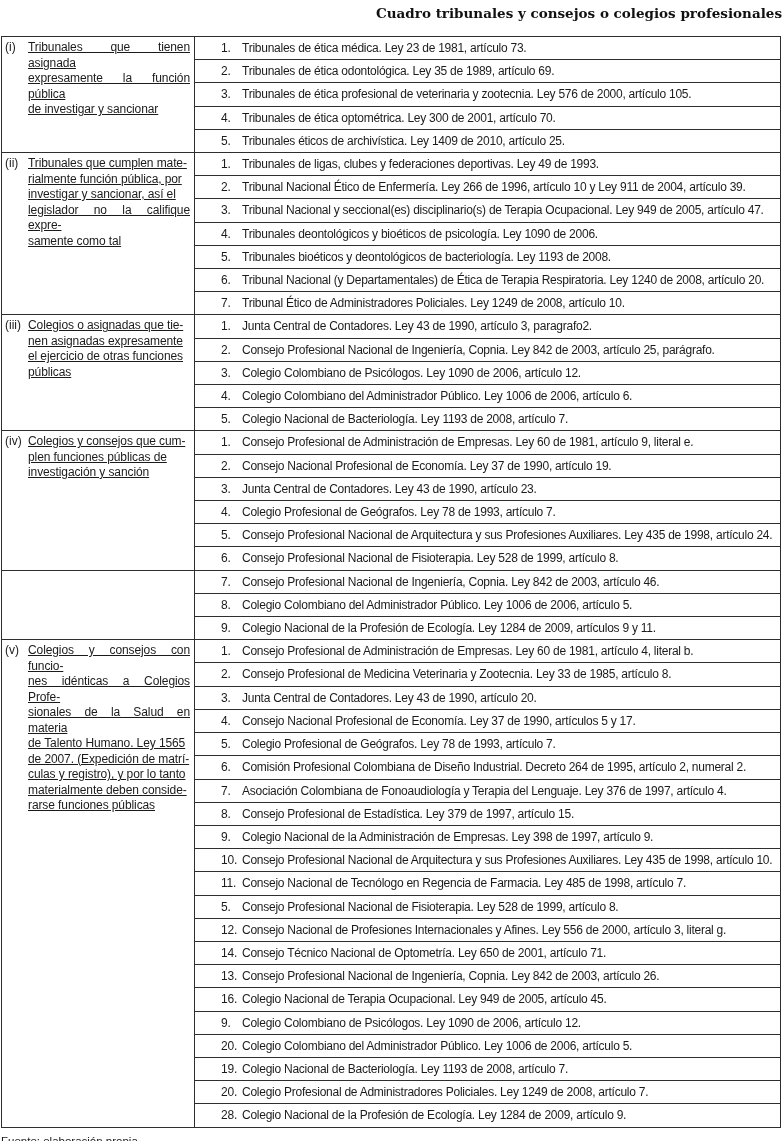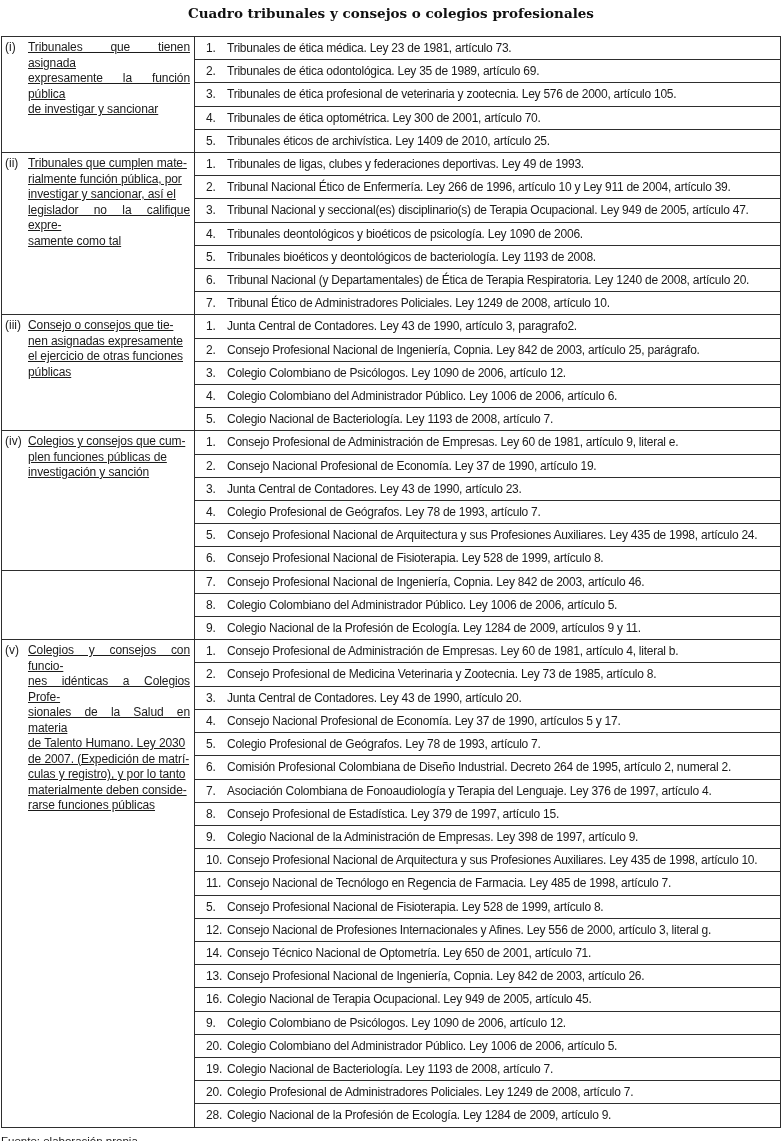--- a/index.html
+++ b/index.html
@@ -17,21 +17,21 @@
     width: 782px;
     height: 1141px;
     background: #ffffff;
     box-sizing: border-box;
     padding: 0;
   }
   .title {
     font-family: "DejaVu Serif", serif;
     font-weight: bold;
     font-size: 13.5px;
-    text-align: center;
+    text-align: right;
     padding: 5px 0 15px 0;
     color: #111;
   }
   table.main {
     border-collapse: collapse;
     width: 780px;
     margin-left: 1px;
     table-layout: fixed;
   }
   table.main td {
@@ -51,21 +51,21 @@
     left: 3px;
     top: 3px;
   }
   .cat-text {
     white-space: pre-line;
     text-align: justify;
     letter-spacing: -0.1px;
     text-decoration: underline;
   }
   td.item {
-    padding: 3px 4px 3px 11px;
+    padding: 3px 4px 3px 26px;
     height: 16px;
     line-height: 16.2px;
     white-space: nowrap;
     overflow: hidden;
   }
   .num {
     display: inline-block;
     width: 21px;
     letter-spacing: -0.2px;
   }
@@ -131,21 +131,21 @@
         </tr>
         <tr>
           <td class="item"><span class="num">6.</span><span class="txt">Tribunal Nacional (y Departamentales) de Ética de Terapia Respiratoria. Ley 1240 de 2008, artículo 20.</span></td>
         </tr>
         <tr>
           <td class="item"><span class="num">7.</span><span class="txt">Tribunal Ético de Administradores Policiales. Ley 1249 de 2008, artículo 10.</span></td>
         </tr>
         <tr>
           <td class="cat" rowspan="5">
             <span class="cat-label">(iii)</span>
-            <div class="cat-text">Consejo o consejos que tie-
+            <div class="cat-text">Colegios o asignadas que tie-
 nen asignadas expresamente
 el ejercicio de otras funciones
 públicas</div>
           </td>
           <td class="item"><span class="num">1.</span><span class="txt">Junta Central de Contadores. Ley 43 de 1990, artículo 3, paragrafo2.</span></td>
         </tr>
         <tr>
           <td class="item"><span class="num">2.</span><span class="txt">Consejo Profesional Nacional de Ingeniería, Copnia. Ley 842 de 2003, artículo 25, parágrafo.</span></td>
         </tr>
         <tr>
@@ -193,30 +193,30 @@
         </tr>
         <tr>
           <td class="item"><span class="num">9.</span><span class="txt">Colegio Nacional de la Profesión de Ecología. Ley 1284 de 2009, artículos 9 y 11.</span></td>
         </tr>
         <tr>
           <td class="cat" rowspan="21">
             <span class="cat-label">(v)</span>
             <div class="cat-text">Colegios y consejos con funcio-
 nes idénticas a Colegios Profe-
 sionales de la Salud en materia
-de Talento Humano. Ley 2030
+de Talento Humano. Ley 1565
 de 2007. (Expedición de matrí-
 culas y registro), y por lo tanto
 materialmente deben conside-
 rarse funciones públicas</div>
           </td>
           <td class="item"><span class="num">1.</span><span class="txt">Consejo Profesional de Administración de Empresas. Ley 60 de 1981, artículo 4, literal b.</span></td>
         </tr>
         <tr>
-          <td class="item"><span class="num">2.</span><span class="txt">Consejo Profesional de Medicina Veterinaria y Zootecnia. Ley 73 de 1985, artículo 8.</span></td>
+          <td class="item"><span class="num">2.</span><span class="txt">Consejo Profesional de Medicina Veterinaria y Zootecnia. Ley 33 de 1985, artículo 8.</span></td>
         </tr>
         <tr>
           <td class="item"><span class="num">3.</span><span class="txt">Junta Central de Contadores. Ley 43 de 1990, artículo 20.</span></td>
         </tr>
         <tr>
           <td class="item"><span class="num">4.</span><span class="txt">Consejo Nacional Profesional de Economía. Ley 37 de 1990, artículos 5 y 17.</span></td>
         </tr>
         <tr>
           <td class="item"><span class="num">5.</span><span class="txt">Colegio Profesional de Geógrafos. Ley 78 de 1993, artículo 7.</span></td>
         </tr>

